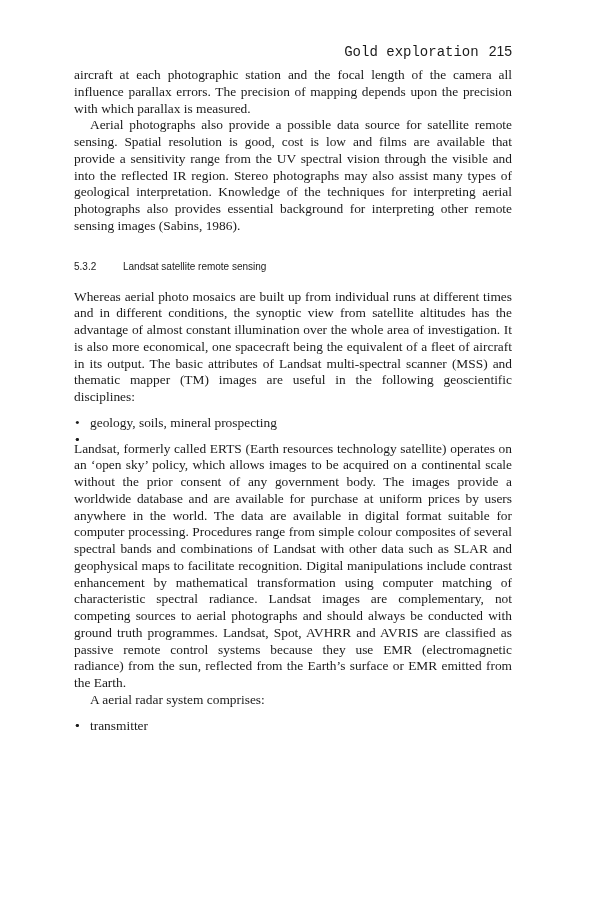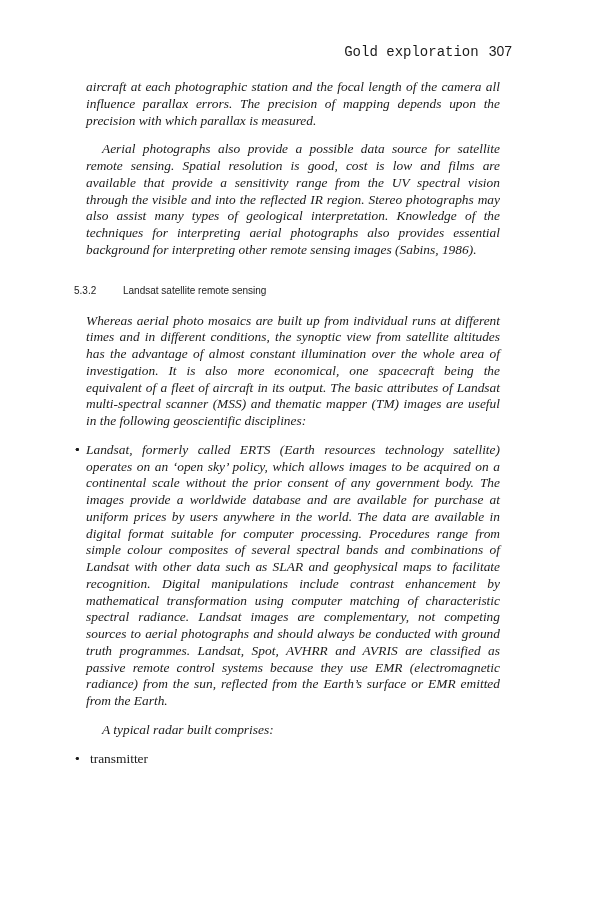--- a/index.html
+++ b/index.html
@@ -1,51 +1,51 @@
 <!DOCTYPE html>
 <html><head>
 <meta charset="utf-8">
 <style>
   html, body { margin: 0; padding: 0; background: #ffffff; }
   body { width: 600px; height: 900px; position: relative; overflow: hidden; }
   .page { position: absolute; left: 74px; top: 0; width: 438px; color: #1a1a1a; }
   .running-head { position: absolute; top: 43px; right: 0; font-family: "Liberation Sans", sans-serif; font-size: 14px; color: #1a1a1a; white-space: nowrap; }
   .running-head .title { margin-right: 10px; font-family: Liberation Mono, monospace; }
   .body-text { position: absolute; top: 67px; left: 0; width: 438px; font-family: "Liberation Serif", serif; font-size: 13.4px; line-height: 16.75px; }
-  p { margin: 12px; text-align: justify; hyphens: none; font-style: italic; }
+  p { margin: 0; text-align: justify; hyphens: none; }
   p.indent { text-indent: 16px; }
   h2 { font-family: "Liberation Sans", sans-serif; font-weight: normal; font-size: 10px; margin: 22px 0 12px 0; line-height: 20px; }
   h2 .num { display: inline-block; width: 49px; }
   ul { list-style: none; margin: 9px 0 9px 0; padding: 0; }
   ul li { position: relative; padding-left: 16px; }
   ul li .bullet { position: absolute; left: 1px; top: 0; }
 </style>
 </head>
 <body>
 
 <div class="page">
   <div class="running-head">
-    <span class="title">Gold exploration</span><span class="num">307</span>
+    <span class="title">Gold exploration</span><span class="num">215</span>
   </div>
 
   <div class="body-text">
     <p>aircraft at each photographic station and the focal length of the camera all influence parallax errors. The precision of mapping depends upon the precision with which parallax is measured.</p>
     <p class="indent">Aerial photographs also provide a possible data source for satellite remote sensing. Spatial resolution is good, cost is low and films are available that provide a sensitivity range from the UV spectral vision through the visible and into the reflected IR region. Stereo photographs may also assist many types of geological interpretation. Knowledge of the techniques for interpreting aerial photographs also provides essential background for interpreting other remote sensing images (Sabins, 1986).</p>
 
     <h2><span class="num">5.3.2</span><span>Landsat satellite remote sensing</span></h2>
 
     <p>Whereas aerial photo mosaics are built up from individual runs at different times and in different conditions, the synoptic view from satellite altitudes has the advantage of almost constant illumination over the whole area of investigation. It is also more economical, one spacecraft being the equivalent of a fleet of aircraft in its output. The basic attributes of Landsat multi-spectral scanner (MSS) and thematic mapper (TM) images are useful in the following geoscientific disciplines:</p>
 
     <ul>
-      <li><span class="bullet">•</span></li>
+      <li><span class="bullet">•</span><span>geology, soils, mineral prospecting</span></li>
       <li><span class="bullet">•</span></li>
       <li><span class="bullet">•</span></li>
     </ul>
 
     <p>Landsat, formerly called ERTS (Earth resources technology satellite) operates on an ‘open sky’ policy, which allows images to be acquired on a continental scale without the prior consent of any government body. The images provide a worldwide database and are available for purchase at uniform prices by users anywhere in the world. The data are available in digital format suitable for computer processing. Procedures range from simple colour composites of several spectral bands and combinations of Landsat with other data such as SLAR and geophysical maps to facilitate recognition. Digital manipulations include contrast enhancement by mathematical transformation using computer matching of characteristic spectral radiance. Landsat images are complementary, not competing sources to aerial photographs and should always be conducted with ground truth programmes. Landsat, Spot, AVHRR and AVRIS are classi­fied as passive remote control systems because they use EMR (electromagnetic radiance) from the sun, reflected from the Earth’s surface or EMR emitted from the Earth.</p>
-    <p class="indent">A typical radar built comprises:</p>
+    <p class="indent">A aerial radar system comprises:</p>
 
     <ul>
       <li><span class="bullet">•</span></li>
       <li><span class="bullet">•</span><span>transmitter</span></li>
     </ul>
   </div>
 </div>
 
 </body></html>

